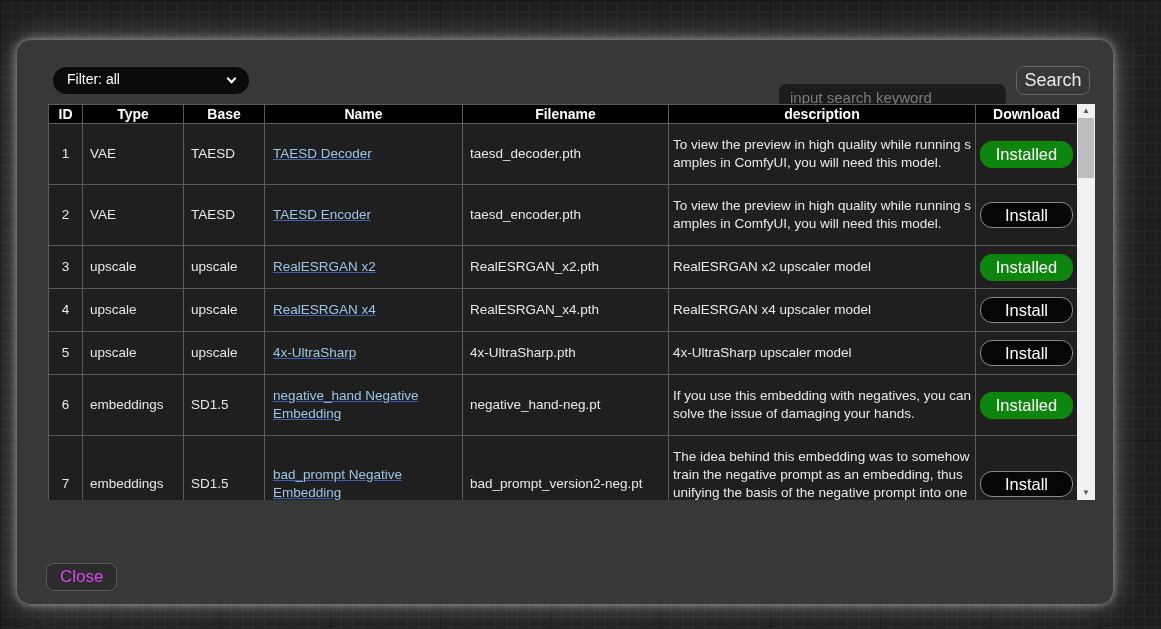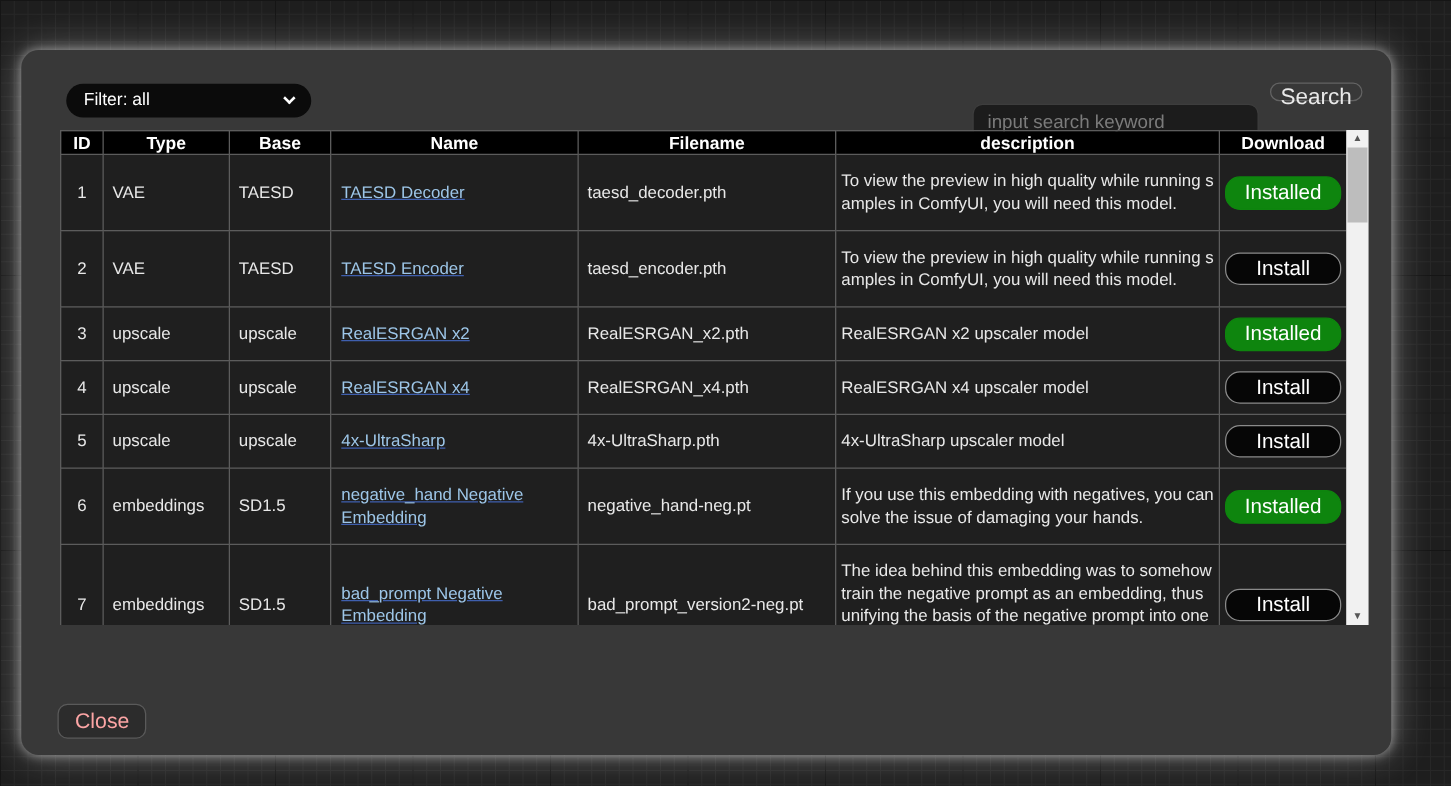--- a/index.html
+++ b/index.html
@@ -31,21 +31,21 @@
     border-right:2px solid #fff; border-bottom:2px solid #fff;
     transform:rotate(45deg);
   }
   .search-input{
     position:absolute; left:761px; top:26px; width:229px; height:29px;
     background:#1c1c1c; border:1px solid #3d3d3d; border-radius:8px;
     color:#ddd; font-size:15px; padding:0 11px; outline:none;margin-top:17px;
   }
   .search-input::placeholder{ color:#7b7b7b; }
   .search-btn{
-    position:absolute; left:999px; top:26px; width:74px; height:15px;
+    position:absolute; left:999px; top:26px; width:74px; height:29px;
     background:#383838; border:1px solid #636363; border-radius:8px;
     color:#e9e9e9; font-size:18px; cursor:pointer; padding:0;
   }
   
   .table-wrap{
     position:absolute; left:31px; top:64px; width:1047px; height:396px;
     overflow:hidden;
   }
   table{ border-collapse:collapse; table-layout:fixed; width:1029px; }
   th,td{ border:1px solid #5c5c5c; }
@@ -88,21 +88,21 @@
   .sb-arrow.up{ top:0; }
   .sb-arrow.down{ bottom:0; }
   .sb-thumb{
     position:absolute; left:1px; top:14px; width:16px; height:60px;
     background:#bdbdbd; cursor:pointer;
   }
   
   .close-btn{
     position:absolute; left:29px; top:523px; height:28px; padding:0 13px;
     background:#2c2c2c; border:1px solid #5a5a5a; border-radius:8px;
-    color:#fca5a5; font-size:17px; cursor:pointer;
+    color:#d946ef; font-size:17px; cursor:pointer;
     font-family:"Liberation Sans",sans-serif;
   }
 </style>
 </head>
 <body>
 
 <div class="dialog">
 
   <div class="filter-select">
     <span>Filter: all</span>

